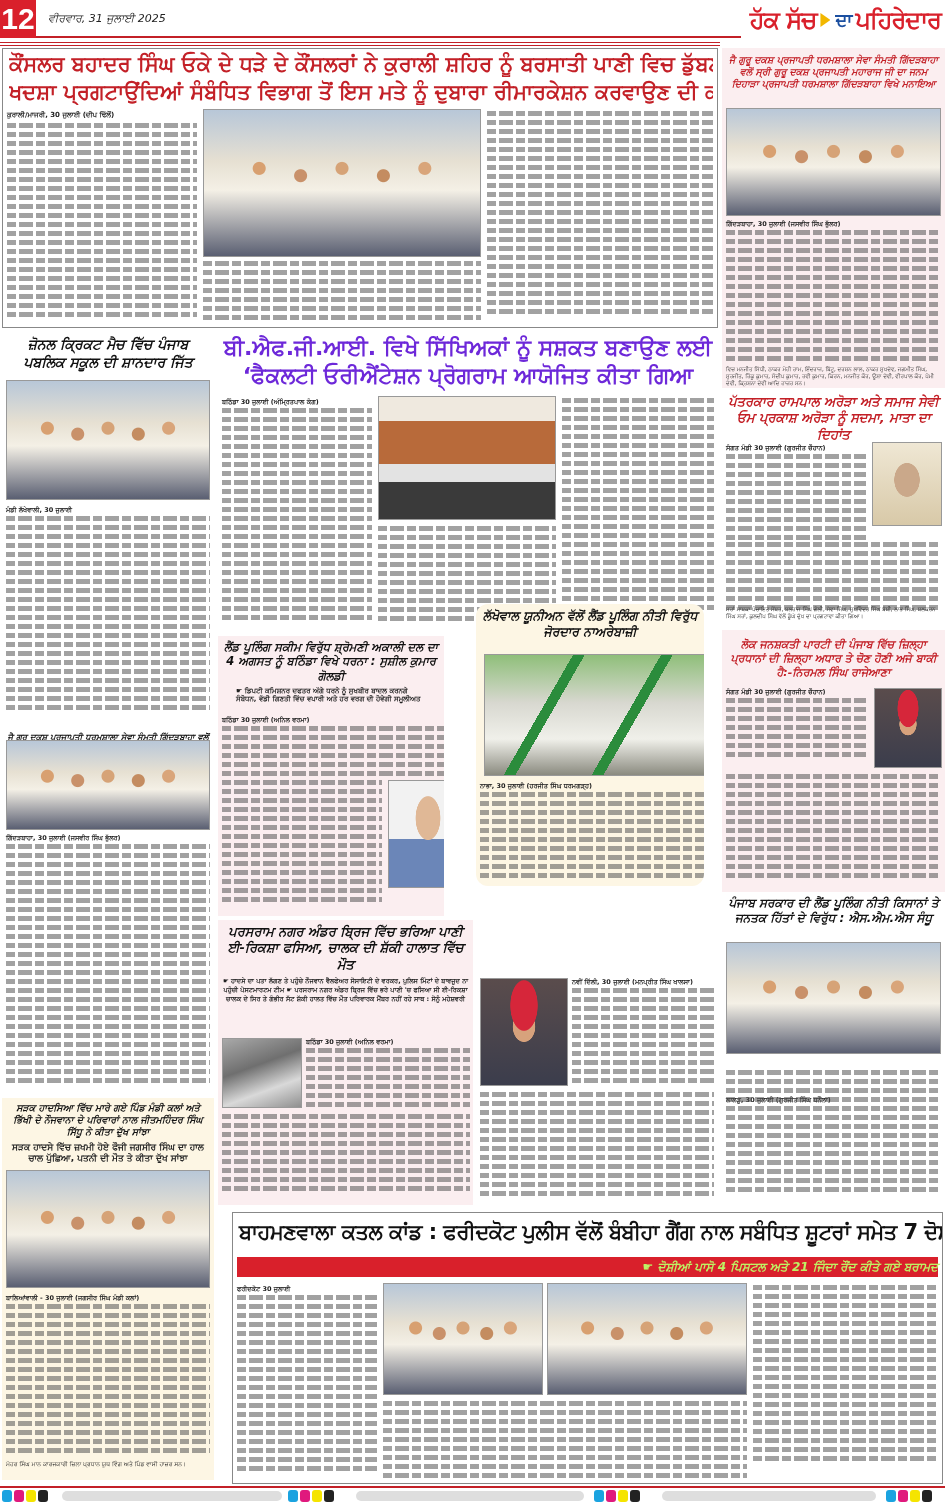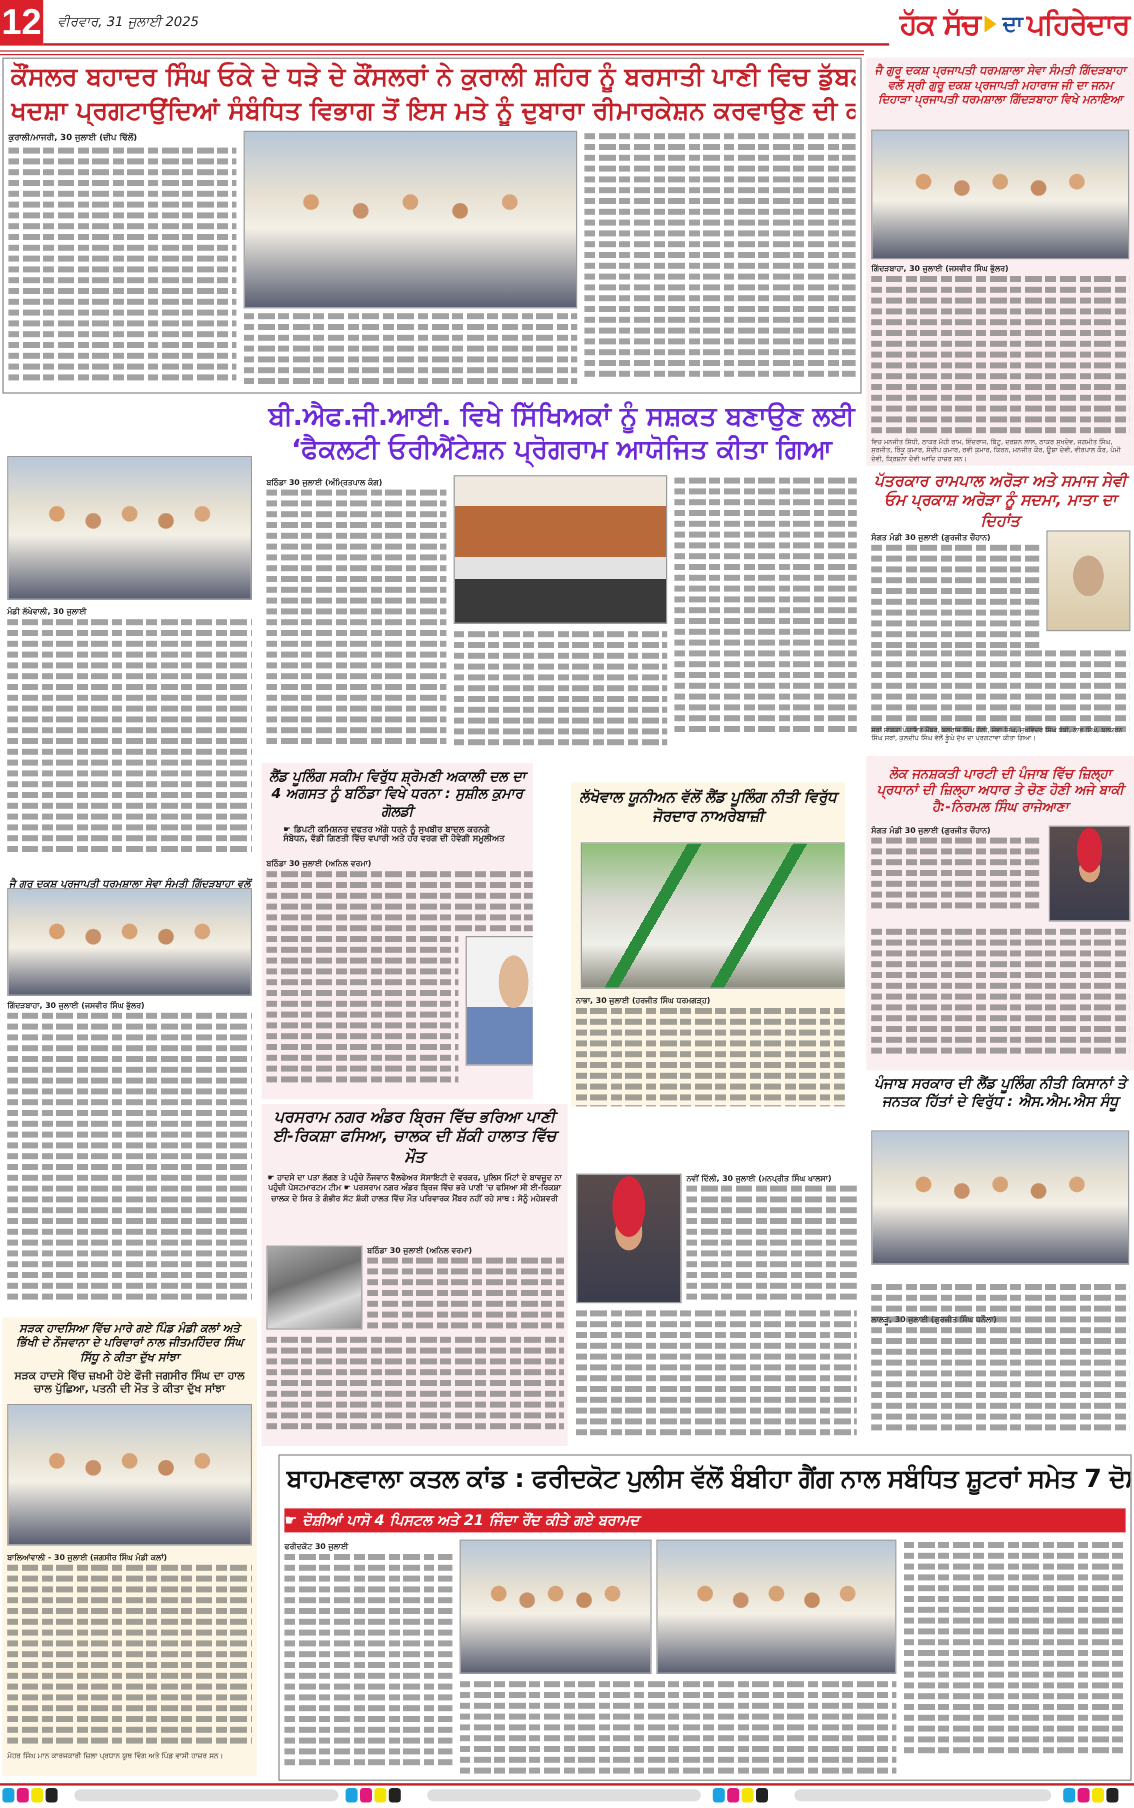--- a/index.html
+++ b/index.html
@@ -40,21 +40,21 @@
       linear-gradient(180deg, #8fbf7a 0%, #d8d8d0 40%, #f0f0ea 70%, #8b8b80 100%); }
   .photo.portrait { background: radial-gradient(ellipse at 50% 35%, #e0b896 0 22%, transparent 23%), linear-gradient(180deg, #f2f2f2 0%, #f2f2f2 55%, #6b86b8 55%, #6b86b8 100%); }
   .photo.turban { background: radial-gradient(ellipse at 50% 25%, #d6263a 0 22%, transparent 23%), radial-gradient(ellipse at 50% 45%, #d7a27c 0 18%, transparent 19%), linear-gradient(180deg, #5a4c4c 0%, #3b3d4c 100%); }
   .photo.elder { background: radial-gradient(ellipse at 50% 45%, #caa88a 0 26%, transparent 27%), linear-gradient(180deg, #efe7d4 0%, #d8c9a8 100%); }
 
   .panel-pink { background: #fbeef0; }
   .panel-cream { background: #fdf6e4; }
   .panel-white { background: #fff; }
   .border-box { border: 1px solid #888; }
 
-  .red-band { background: #d9202b; color: #ffffff; font-weight: bold; font-size: 12px; text-align: left; line-height: 20px; font-style: italic; }
+  .red-band { background: #d9202b; color: #bef264; font-weight: bold; font-size: 12px; text-align: right; line-height: 20px; font-style: italic; }
 
   .cmyk { position: absolute; top: 1490px; display: flex; gap: 2px; }
   .cmyk i { display: block; width: 10px; height: 12px; border-radius: 3px; }
   .cmyk-bar { position: absolute; top: 1491px; height: 10px; background: #dedede; border-radius: 6px; }
 </style>
 </head>
 <body>
 
 <div class="abs page-num">12</div>
 <div class="abs mast-date">ਵੀਰਵਾਰ, 31 ਜੁਲਾਈ 2025</div>
@@ -151,20 +151,21 @@
       <span></span>
       <span></span>
       <span></span>
       <span></span>
       <span></span>
   </div>
   <div class="abs" style="left:4px;top:318px;width:215px;font-size:5.5px;line-height:7px;color:#333;">ਵਿਚ ਮਨਜੀਤ ਸਿੱਧੀ, ਠਾਕਰ ਮੋਹੀ ਰਾਮ, ਇੰਦਰਾਜ, ਬਿੱਟੂ, ਦਰਸ਼ਨ ਲਾਲ, ਠਾਕਰ ਸੁਖਦੇਵ, ਜਗਮੀਤ ਸਿੰਘ, ਸੁਰਜੀਤ, ਰਿੰਕੂ ਕੁਮਾਰ, ਸੰਦੀਪ ਕੁਮਾਰ, ਰਵੀ ਕੁਮਾਰ, ਕਿਰਨ, ਮਨਜੀਤ ਕੌਰ, ਊਸ਼ਾ ਦੇਵੀ, ਵੀਰਪਾਲ ਕੌਰ, ਪੰਮੀ ਦੇਵੀ, ਕ੍ਰਿਸ਼ਨਾ ਦੇਵੀ ਆਦਿ ਹਾਜ਼ਰ ਸਨ।</div>
 </section>
 
 <section class="box panel-white" style="left:2px;top:332px;width:212px;height:395px;">
+  <div class="hl hl-black" style="padding:4px 4px;font-size:14px;text-align:center;font-style:italic;">ਜ਼ੋਨਲ ਕ੍ਰਿਕਟ ਮੈਚ ਵਿੱਚ ਪੰਜਾਬ ਪਬਲਿਕ ਸਕੂਲ ਦੀ ਸ਼ਾਨਦਾਰ ਜਿੱਤ</div>
   <div class="photo crowd" style="left:4px;top:48px;width:204px;height:120px;"></div>
   <div class="abs" style="left:4px;top:174px;width:204px;font-size:6.5px;font-weight:bold;">ਮੰਡੀ ਲੱਖੇਵਾਲੀ, 30 ਜੁਲਾਈ</div>
   <div class="text-lines" style="left:4px;top:184px;width:204px;">
     <span></span>
       <span></span>
       <span></span>
       <span></span>
       <span></span>
       <span></span>
       <span></span>
@@ -311,21 +312,21 @@
       <span></span>
       <span></span>
       <span></span>
       <span></span>
       <span></span>
       <span></span>
   </div>
   <div class="photo portrait" style="left:170px;top:144px;width:80px;height:108px;"></div>
 </section>
 
-<section class="box panel-cream" style="left:476px;top:652px;width:228px;height:282px;">
+<section class="box panel-cream" style="left:476px;top:604px;width:228px;height:282px;border-radius:12px;">
   <div class="hl hl-black" style="padding:4px;font-size:12.5px;text-align:center;font-style:italic;">ਲੱਖੋਵਾਲ ਯੂਨੀਅਨ ਵੱਲੋਂ ਲੈਂਡ ਪੂਲਿੰਗ ਨੀਤੀ ਵਿਰੁੱਧ ਜੋਰਦਾਰ ਨਾਅਰੇਬਾਜ਼ੀ</div>
   <div class="photo green" style="left:8px;top:50px;width:226px;height:122px;"></div>
   <div class="abs" style="left:4px;top:178px;width:234px;font-size:6.5px;font-weight:bold;">ਨਾਭਾ, 30 ਜੁਲਾਈ (ਹਰਜੀਤ ਸਿੰਘ ਧਰਮਗੜ੍ਹ)</div>
   <div class="text-lines" style="left:4px;top:188px;width:234px;">
     <span></span>
       <span></span>
       <span></span>
       <span></span>
       <span></span>
       <span></span>

